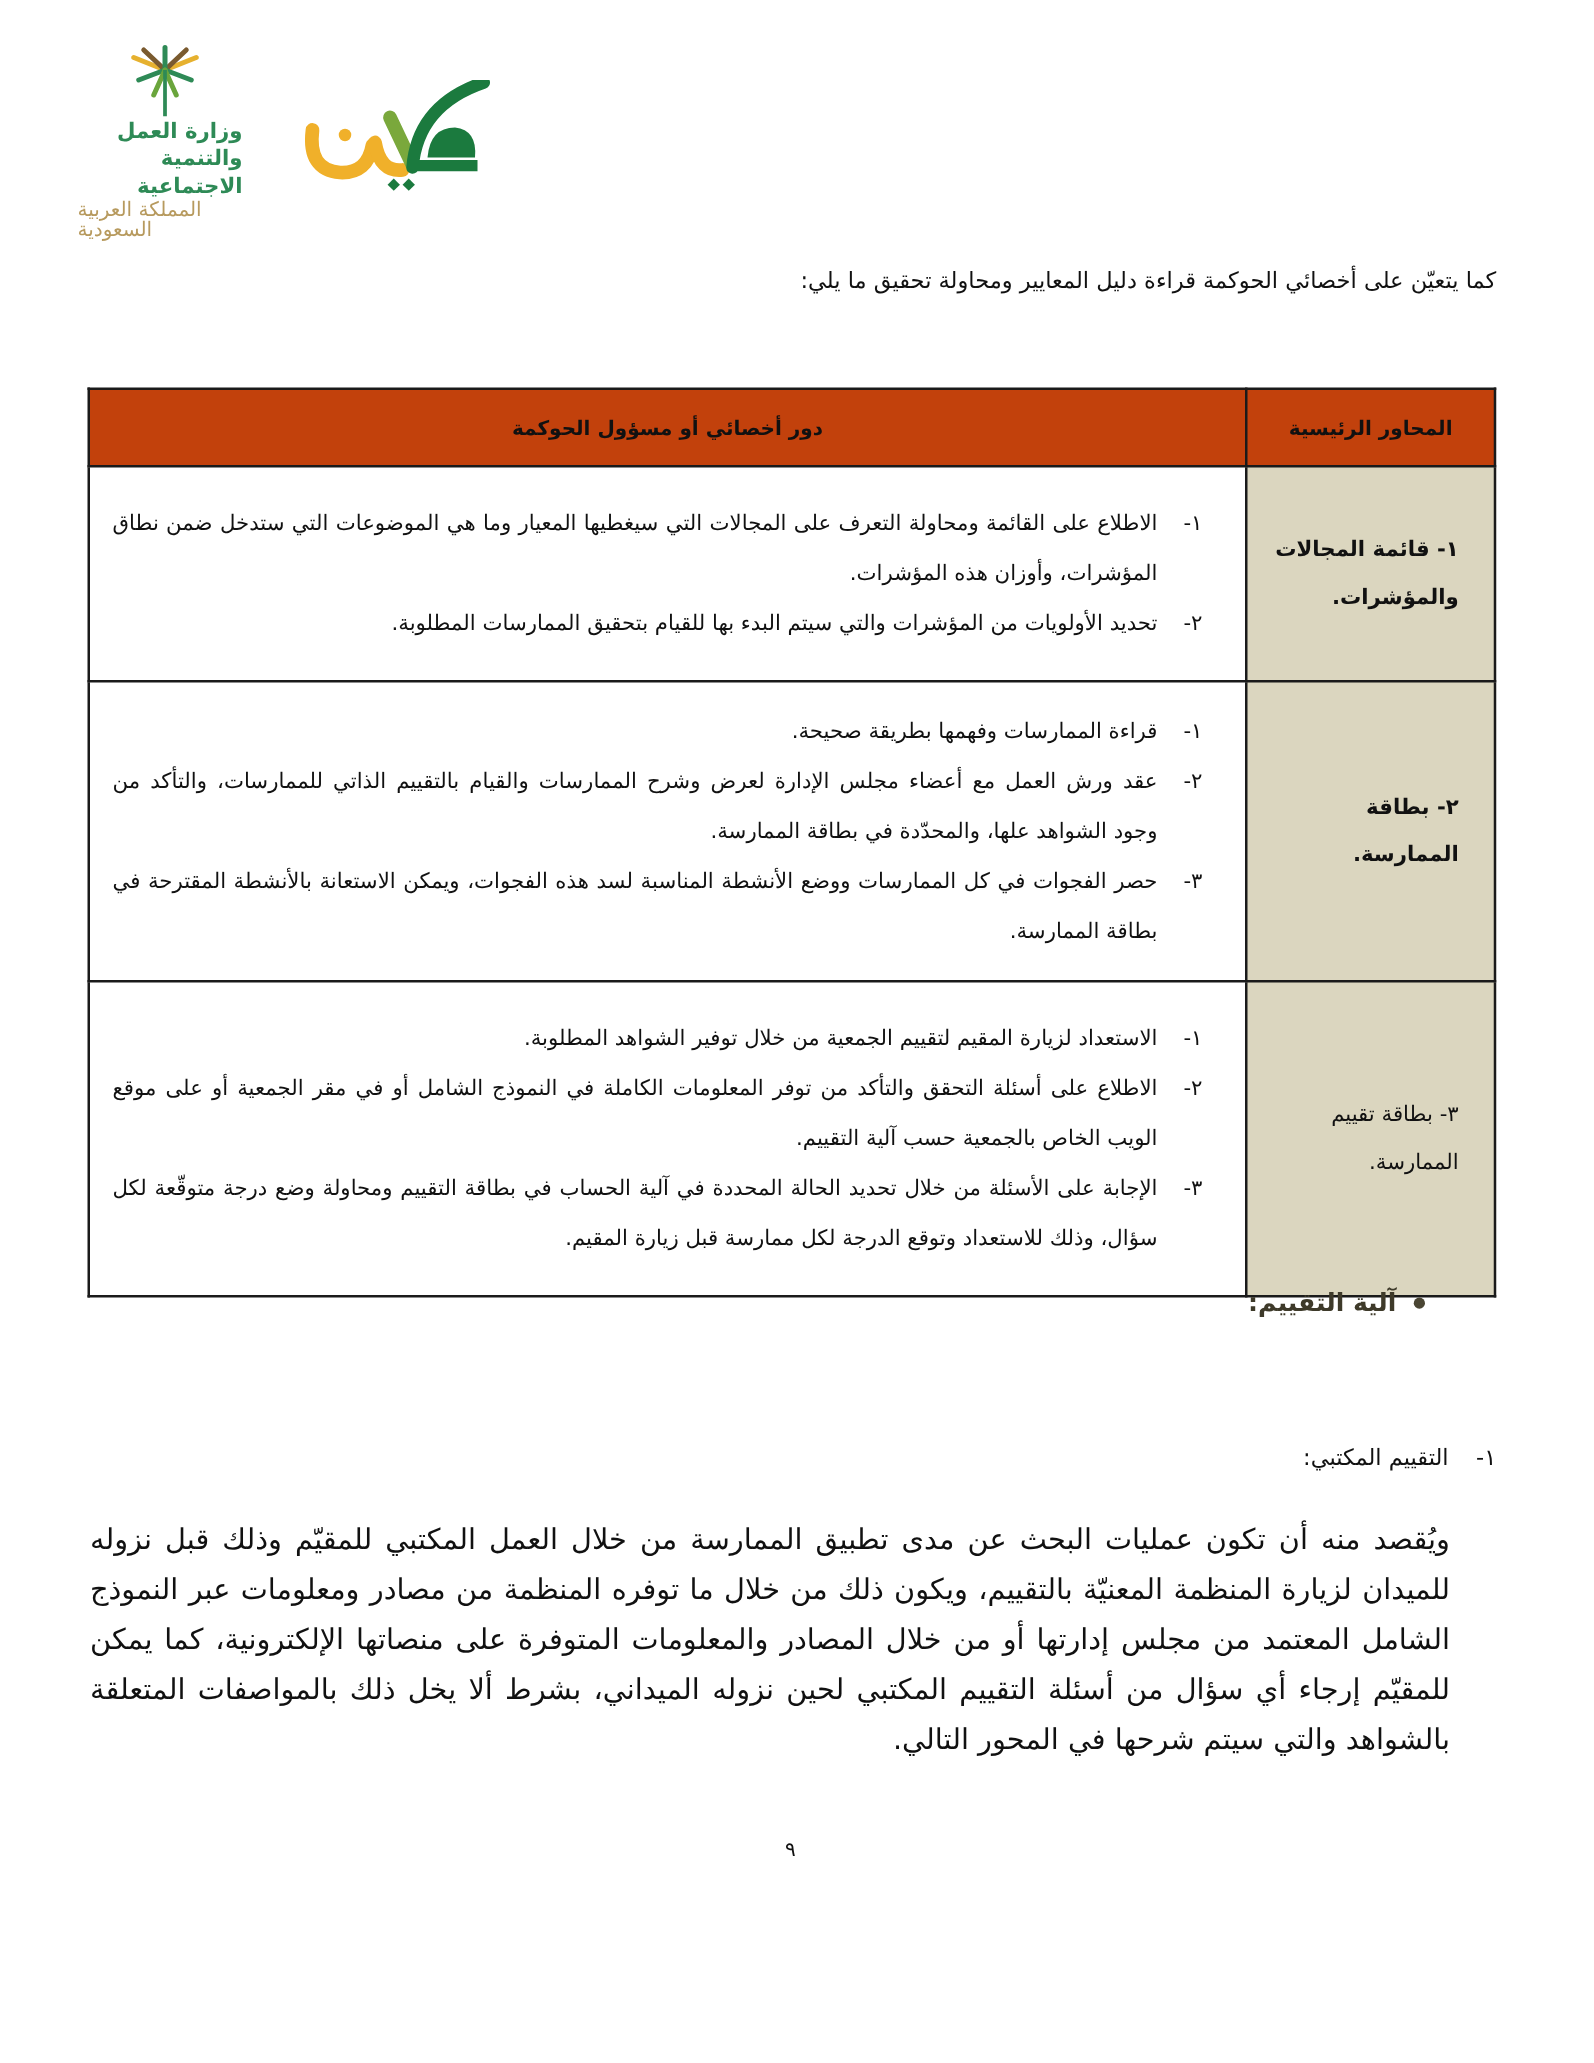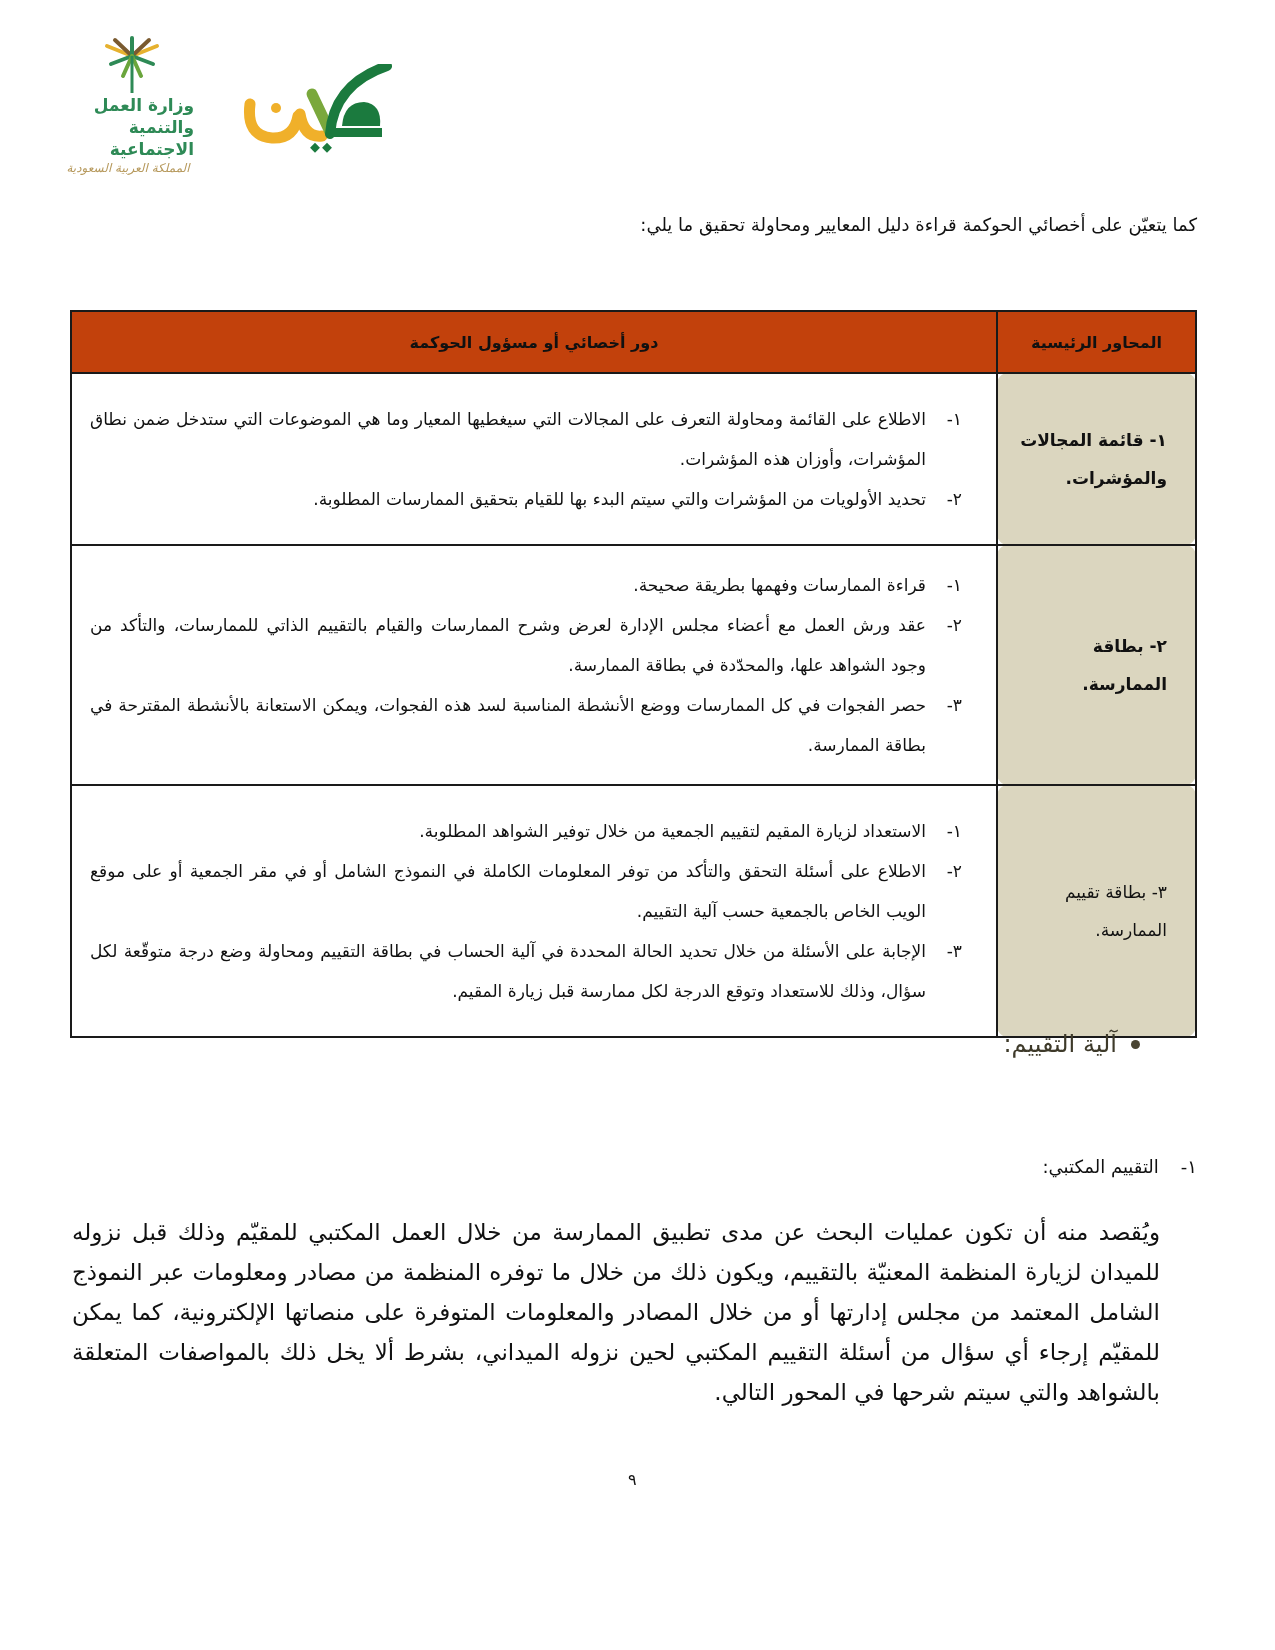--- a/index.html
+++ b/index.html
@@ -4,41 +4,41 @@
 <style>
   html, body { margin: 0; padding: 0; background: #ffffff; }
   body { width: 1275px; height: 1650px; position: relative; overflow: hidden;
          font-family: "DejaVu Sans", sans-serif; color: #111; }
   .page { position: absolute; inset: 0; direction: rtl; }
 
   
   .logo-ministry { position: absolute; left: 62px; top: 36px; width: 140px; height: 130px; direction: rtl; text-align: center; }
   .palm { width: 70px; height: 58px; margin: 0 auto; display: block; }
   .ministry-line1, .ministry-line2 { color: #2e8a56; font-size: 17px; line-height: 22px; font-weight: bold; text-align: right; padding-right: 8px; }
-  .ministry-line3 { color: #b79a5e; font-size: 12px; line-height: 16px; text-align: center; padding-right: 8px; font-style: italic; }
+  .ministry-line3 { color: #b79a5e; font-size: 16px; line-height: 16px; text-align: left; padding-right: 8px; }
   .logo-makin { position: absolute; left: 242px; top: 64px; width: 150px; height: 90px; }
 
   .intro { position: absolute; right: 78px; top: 210px; font-size: 18px; line-height: 30px; }
 
   
   .tbl { position: absolute; left: 70px; top: 310px; width: 1127px; border-collapse: collapse; direction: rtl; }
   .tbl td, .tbl th { border: 2px solid #1a1a1a; vertical-align: middle; }
   .tbl th { background: #c2410c; height: 58px; font-size: 16px; font-weight: bold; }
   .tbl th.axis { width: 195px; }
-  .tbl td.axis { background: #dbd6bf; font-size: 17px; font-weight: bold; text-align: right; padding: 0 28px 0 10px; line-height: 38px; border-radius: 11px; }
+  .tbl td.axis { background: #dbd6bf; font-size: 17px; font-weight: bold; text-align: right; padding: 0 28px 0 10px; line-height: 38px; }
   .tbl td.axis.plain { font-weight: normal; margin-top: 21px; }
   .tbl td.role { padding: 14px 34px 14px 18px; }
   .item { display: flex; font-size: 17px; line-height: 40px; }
   .item .num { width: 36px; flex: 0 0 36px; }
   .item .txt { flex: 1; text-align: justify; }
   .row1 td { height: 142px; }
   .row2 td { height: 210px; }
   .row3 td { height: 222px; }
 
-  .section-head { position: absolute; right: 135px; top: 1030px; font-size: 24px; font-weight: normal; color: #3e3a2a; display: flex; align-items: center; gap: 14px; }
+  .section-head { position: absolute; right: 135px; top: 1030px; font-size: 20px; font-weight: bold; color: #3e3a2a; display: flex; align-items: center; gap: 14px; }
   .bullet { width: 9px; height: 9px; border-radius: 50%; background: #4a4533; display: inline-block; }
   .para1 { position: absolute; right: 78px; top: 1093px; font-size: 18px; line-height: 30px; }
   .sub-head { position: absolute; right: 78px; top: 1156px; font-size: 18px; display: flex; gap: 22px; }
   .para2 { position: absolute; right: 115px; left: 72px; top: 1212px; font-size: 23px; line-height: 40px; text-align: justify; text-align-last: right; }
 
   .page-num { position: absolute; left: 628px; top: 1470px; font-size: 16px; }
   .footer { position: absolute; right: 78px; top: 1525px; font-size: 17px; font-weight: bold; color: #1f5e35; }
 </style>
 </head>
 <body>

